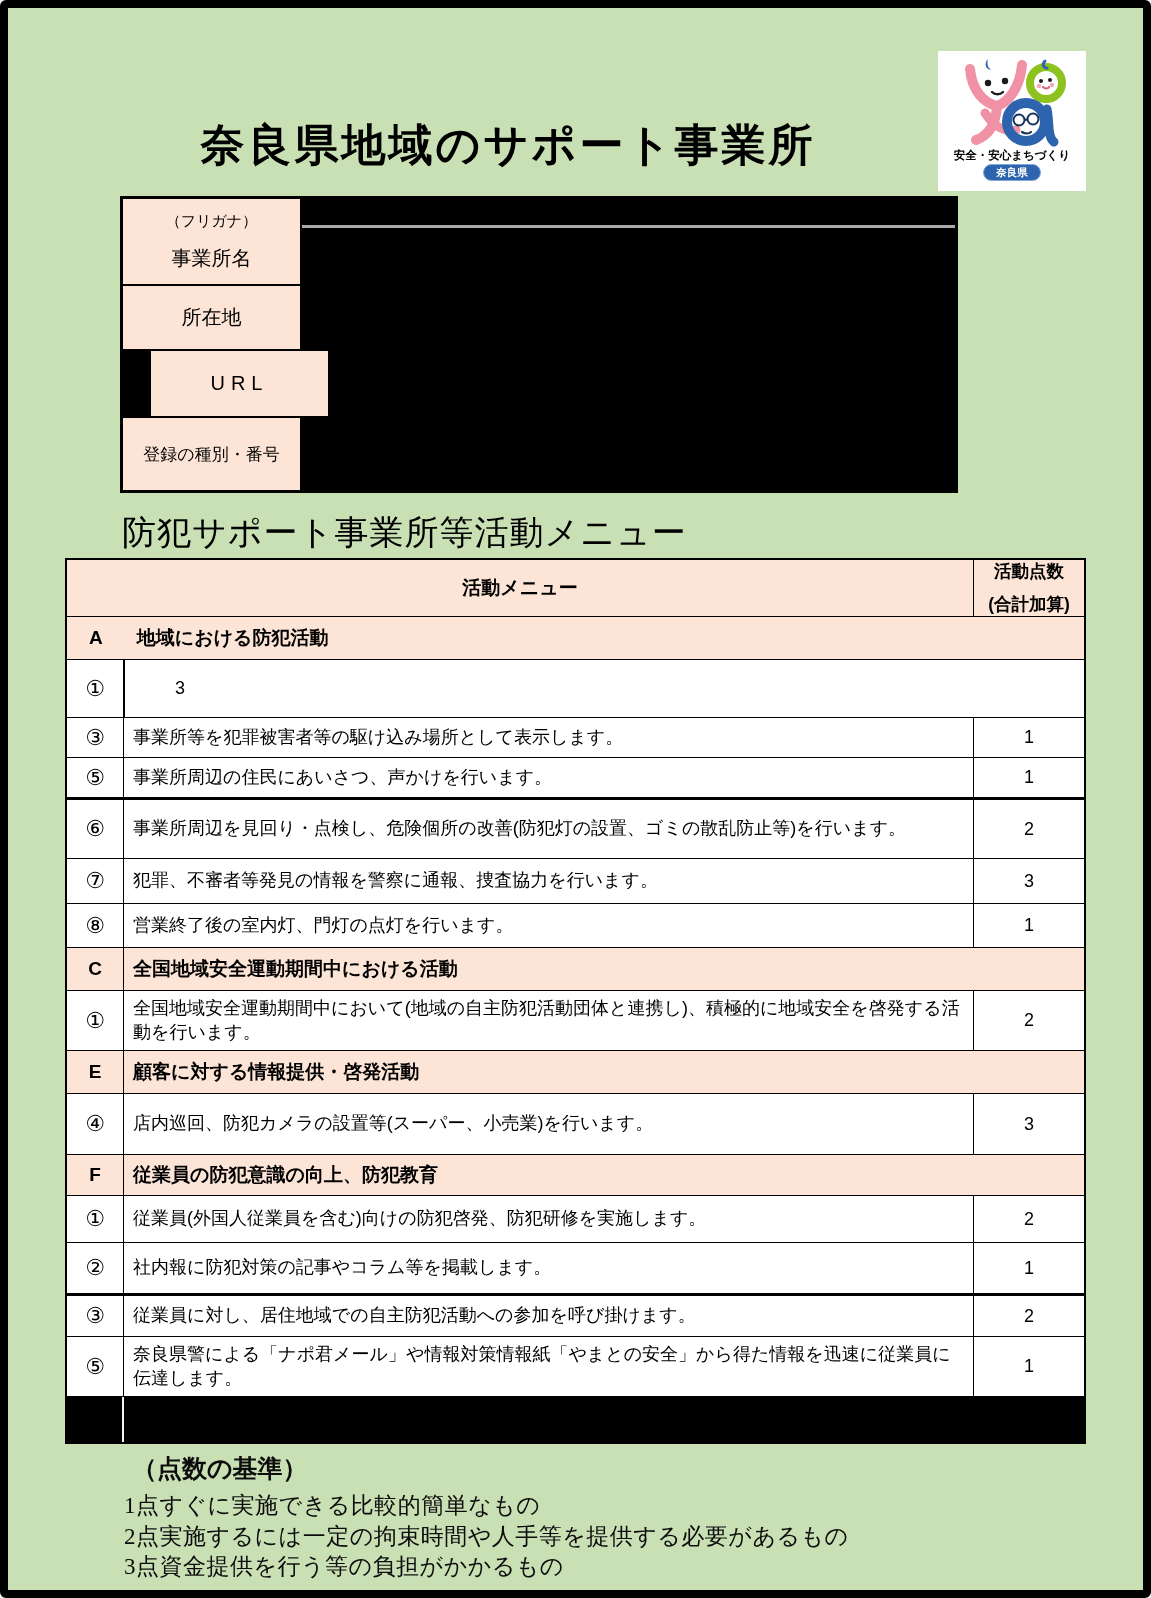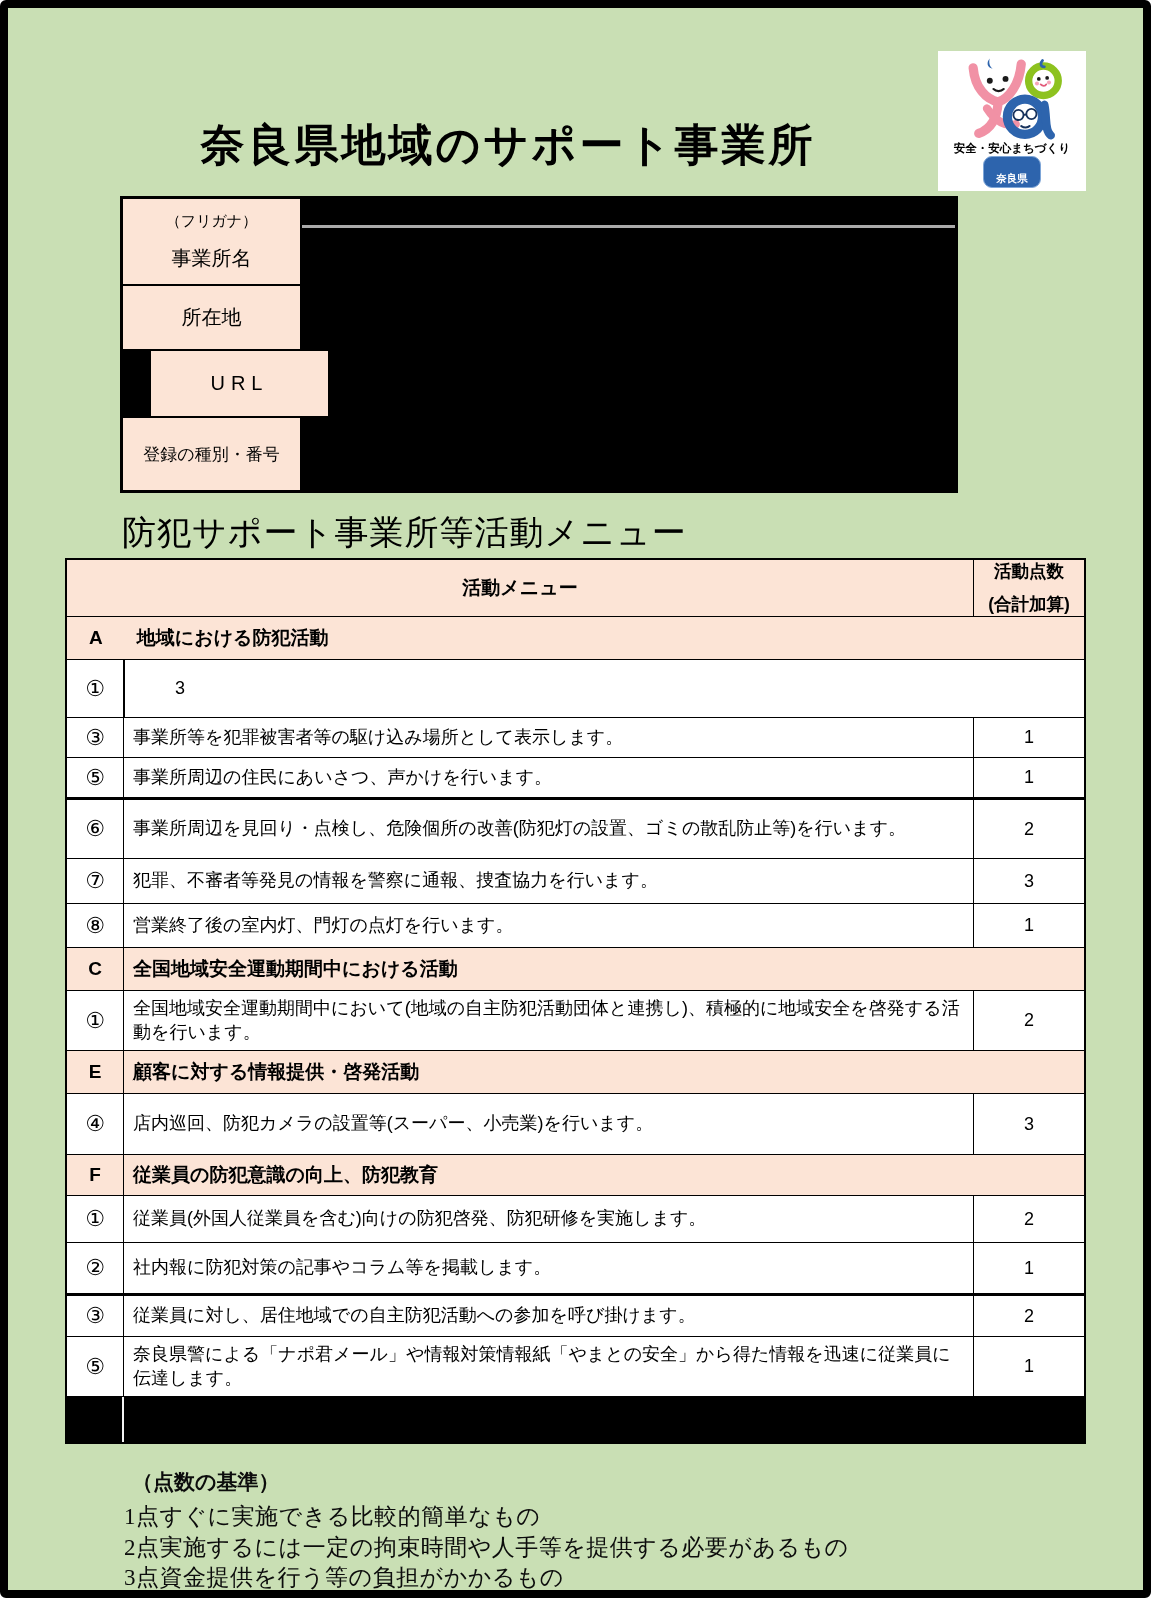--- a/index.html
+++ b/index.html
@@ -16,21 +16,21 @@
   
   .logo-box {
     position:absolute; left:930px; top:43px; width:148px; height:140px;
     background:#fff; box-sizing:border-box; display:flex; flex-direction:column;
     align-items:center; justify-content:flex-start; padding:2px 2px 3px 2px;
   }
   .logo-art { width:120px; height:96px; }
   .logo-caption { font-size:11.5px; font-weight:bold; white-space:nowrap; line-height:1.1; }
   .logo-badge {
     margin-top:2px; background:#2d64ad; color:#fff; font-size:10.5px; font-weight:bold;
-    padding:15px 12px 2px 12px; border-radius:9px; line-height:1.2; border:1px solid #7ea6d8;
+    padding:1px 12px 2px 12px; border-radius:9px; line-height:1.2; border:1px solid #7ea6d8;
   }
   
   .info-table {
     position:absolute; left:112px; top:188px; width:838px;
     border:3px solid #000; box-sizing:border-box; background:#000;
   }
   .info-row { display:flex; }
   .info-label {
     width:179px; flex:0 0 179px; box-sizing:border-box; background:#fce4d6;
     display:flex; flex-direction:column; align-items:center; justify-content:center;
@@ -69,21 +69,21 @@
   }
   .c-secfull { flex:1; display:flex; align-items:center; padding-left:22px; font-size:19px; font-weight:bold; }
   .c-secfull .sec-letter { margin-right:34px; }
   .c-sectitle { flex:1; display:flex; align-items:center; padding:0 9px; font-size:19px; font-weight:bold; }
   .redact-divider { position:absolute; top:0; bottom:0; left:55px; width:2px; background:#f4f4f4; }
   
   .footer {
     position:absolute; left:116px; top:1444px;
     font-family:"Liberation Serif","DejaVu Serif",serif; color:#0c0c0c;
   }
-  .footer-heading { font-size:21px; font-weight:bold; margin:16px 0 6px 8px; }
+  .footer-heading { font-size:25px; font-weight:bold; margin:0 0 6px 8px; }
   .footer-line { font-size:23px; line-height:30.5px; letter-spacing:0.5px; }
 </style>
 </head>
 <body>
 
 <div class="page">
 
   <div class="main-title">奈良県地域のサポート事業所</div>
 
   <div class="logo-box">

